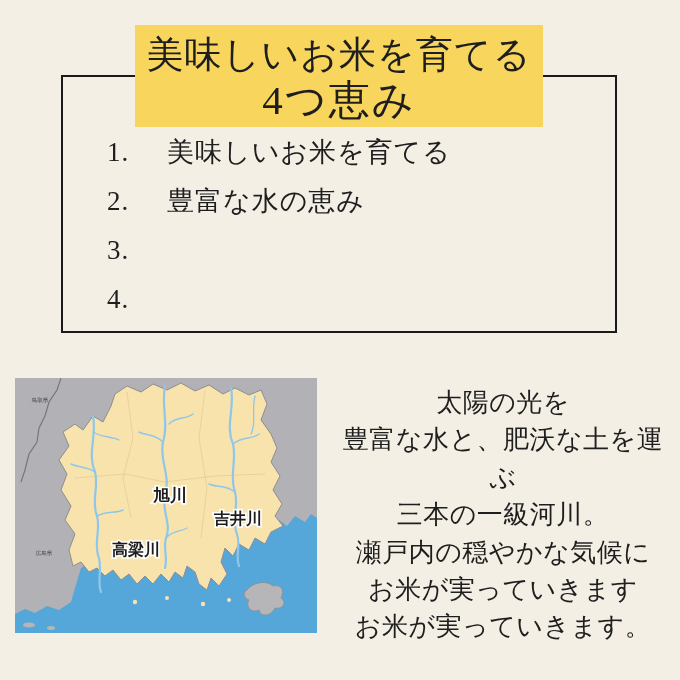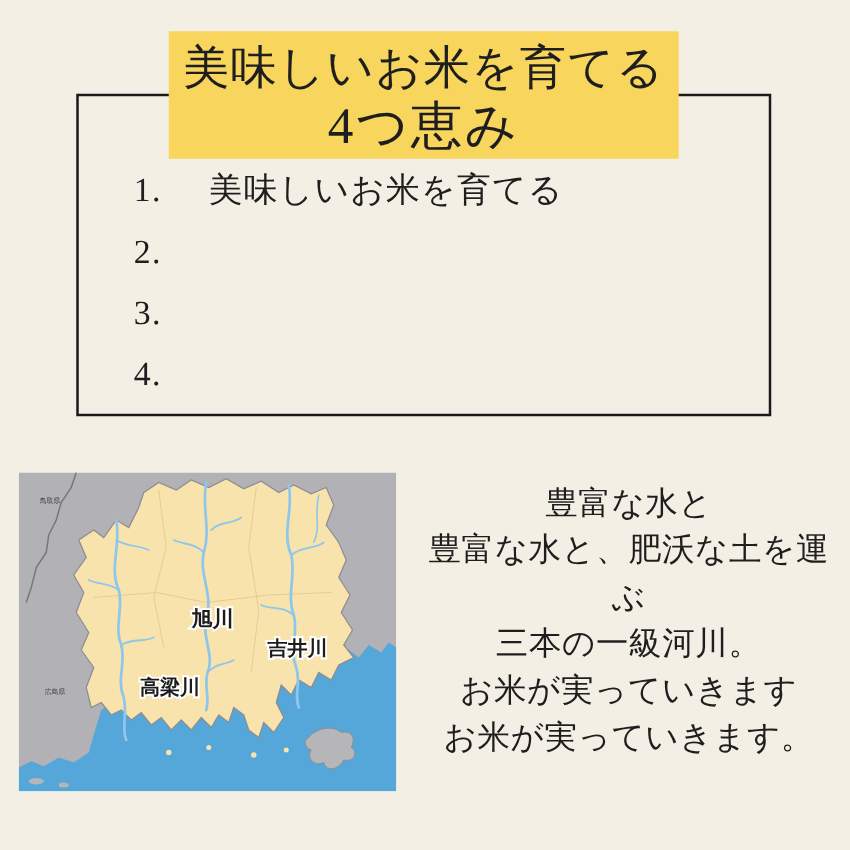--- a/index.html
+++ b/index.html
@@ -88,20 +88,21 @@
     <div class="title-line2">4つ恵み</div>
   </div>
 
   <div class="blessings-list">
     <div class="blessing-item">
       <span class="blessing-number">1.</span>
       <span class="blessing-text">美味しいお米を育てる</span>
     </div>
     <div class="blessing-item">
       <span class="blessing-number">2.</span>
+      <span class="blessing-text">豊富な水の恵み</span>
     </div>
     <div class="blessing-item">
       <span class="blessing-number">3.</span>
     </div>
     <div class="blessing-item">
       <span class="blessing-number">4.</span>
     </div>
   </div>
 
   <div class="map-figure">
@@ -153,20 +154,21 @@
 
       <text x="155" y="123" font-size="17" text-anchor="middle" class="river-label">旭川</text>
       <text x="223" y="146" font-size="16" text-anchor="middle" class="river-label">吉井川</text>
       <text x="121" y="177" font-size="16" text-anchor="middle" class="river-label">高梁川</text>
       <text x="25" y="24" font-size="5.5" text-anchor="middle" class="neighbor-label">鳥取県</text>
       <text x="29" y="177" font-size="5.5" text-anchor="middle" class="neighbor-label">広島県</text>
     </svg>
   </div>
 
   <div class="description">
-    <div>豊富な水と</div>
+    <div>太陽の光を</div>
     <div>豊富な水と、肥沃な土を運ぶ</div>
     <div>三本の一級河川。</div>
+    <div>瀬戸内の穏やかな気候に</div>
     <div>お米が実っていきます</div>
     <div>お米が実っていきます。</div>
   </div>
 
 </div>
 
 </body></html>

